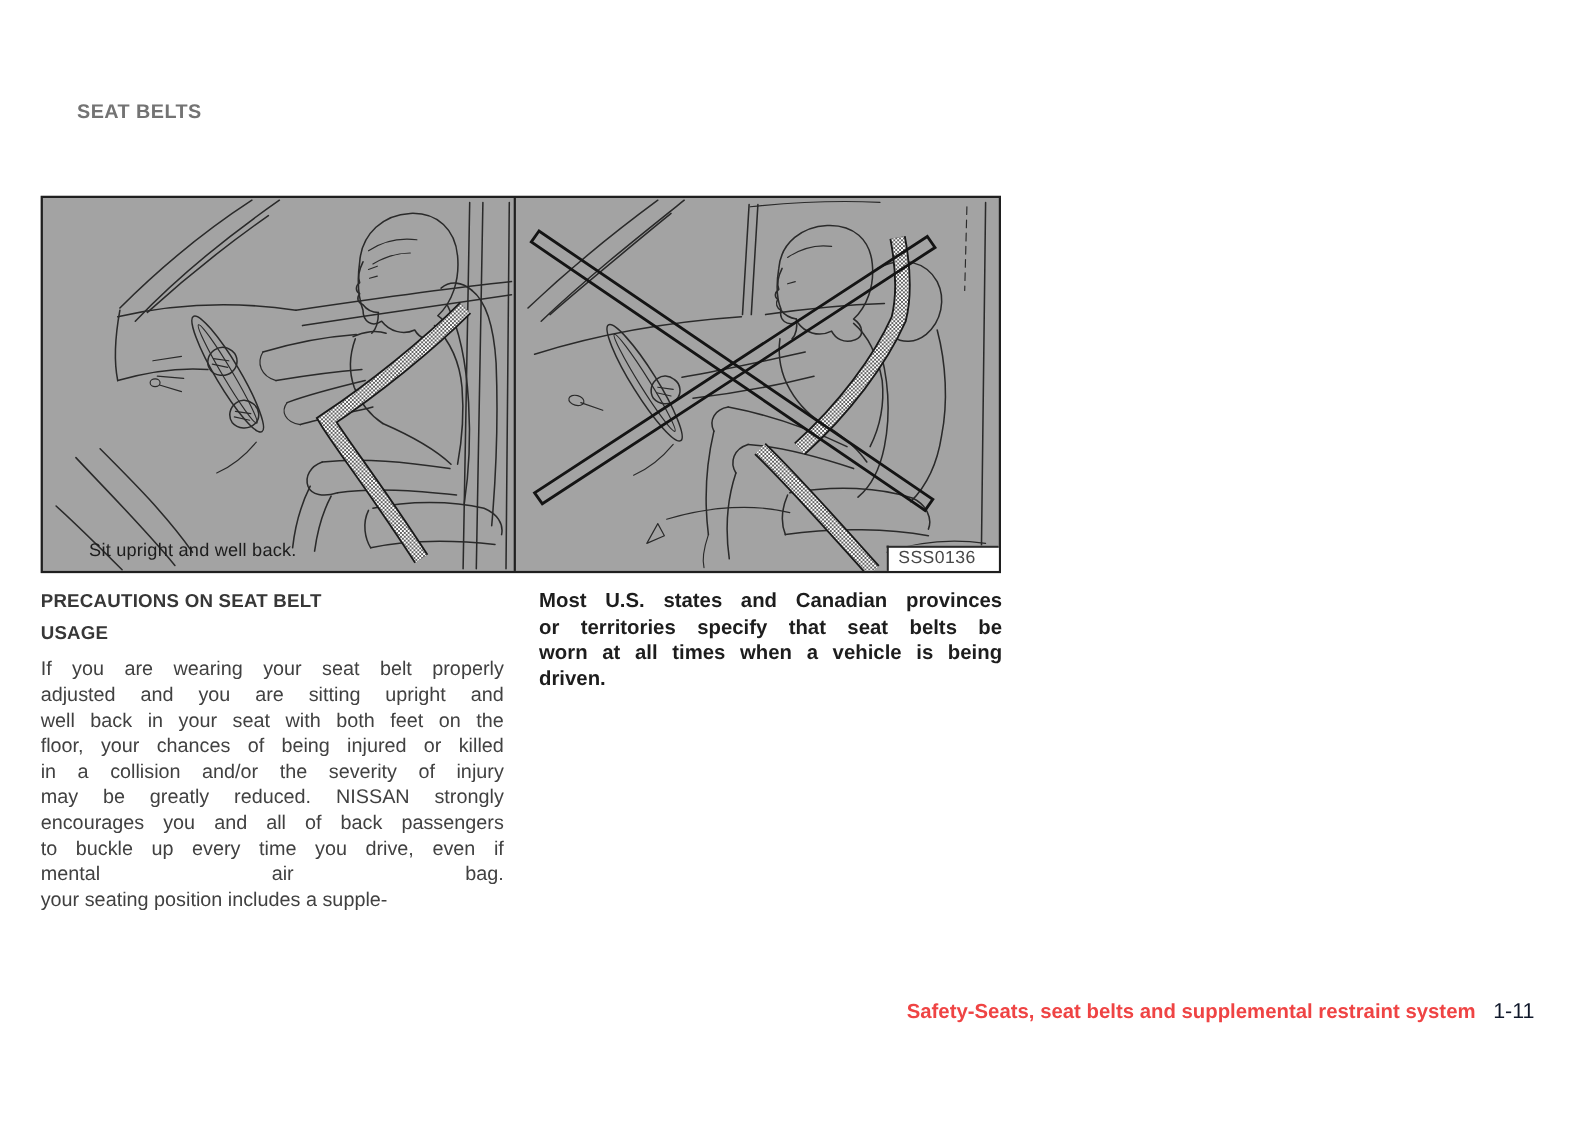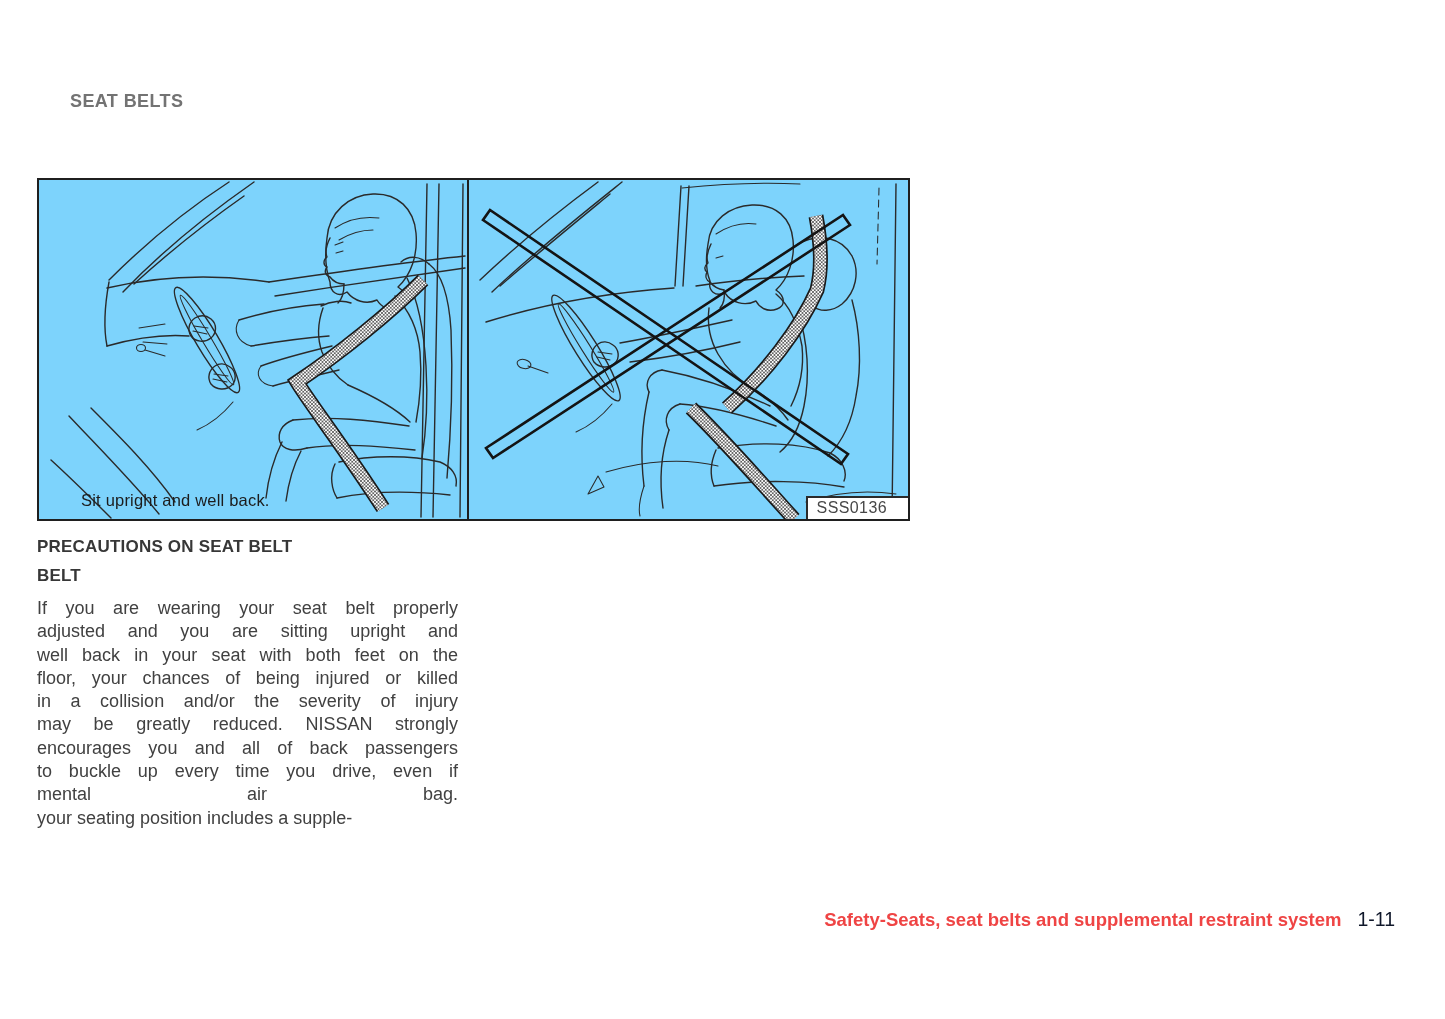--- a/index.html
+++ b/index.html
@@ -1,21 +1,21 @@
 <!DOCTYPE html>
 <html><head>
 <meta charset="utf-8">
 <style>
   html,body{margin:0;padding:0;background:#fff;}
   .page{position:relative;width:1445px;height:1019px;background:#ffffff;
         font-family:"Liberation Sans",sans-serif;overflow:hidden;color:#1f1f1f;}
   .hdr{position:absolute;left:37px;top:91px;font-size:18px;font-weight:700;
        letter-spacing:.4px;color:#737373;margin-left:33px;}
   .figure{position:absolute;left:37px;top:178px;width:873px;height:343px;
-          border:2px solid #1f1f1f;box-sizing:border-box;background:#7dd3fc;}
+          border:2px solid #1f1f1f;box-sizing:border-box;background:#a3a3a3;}
   .panelL{position:absolute;left:0;top:0;width:428px;height:339px;}
   .panelR{position:absolute;left:430px;top:0;width:439px;height:339px;}
   .divider{position:absolute;left:428px;top:0;width:2px;height:339px;background:#1f1f1f;}
   .caption{position:absolute;left:42px;bottom:9px;font-size:16.5px;color:#1c1c1c;
            letter-spacing:.2px;white-space:nowrap;}
   .figid{position:absolute;right:0;bottom:0;background:#fff;border-top:2px solid #2b2b2b;
          border-left:2px solid #2b2b2b;padding:1px 21px 2px 9px;font-size:16px;
          color:#474747;letter-spacing:.4px;}
   .colL{position:absolute;left:37px;top:532px;width:421px;}
   .colR{position:absolute;left:490px;top:534px;width:421px;}
@@ -207,34 +207,42 @@
           <polygon class="xbar" points="380,45 373,35 16,268 23,278"></polygon>
         </g>
       </svg>
       <div class="figid">SSS0136</div>
     </div>
   </div>
 
   <div class="colL">
     <div class="h2">
         <div class="jl">PRECAUTIONS ON SEAT BELT</div>
-        <div class="jl">BELT</div>
+        <div class="jl">USAGE</div>
       </div>
     <div class="bodytxt">
         <div class="jl">If you are wearing your seat belt properly</div>
         <div class="jl">adjusted and you are sitting upright and</div>
         <div class="jl">well back in your seat with both feet on the</div>
         <div class="jl">floor, your chances of being injured or killed</div>
         <div class="jl">in a collision and/or the severity of injury</div>
         <div class="jl">may be greatly reduced. NISSAN strongly</div>
         <div class="jl">encourages you and all of back passengers</div>
         <div class="jl">to buckle up every time you drive, even if</div>
         <div class="jl">mental air bag.</div>
         <div class="jl">your seating position includes a supple-</div>
       </div>
   </div>
 
+  <div class="colR">
+    <div class="boldtxt">
+        <div class="jl">Most U.S. states and Canadian provinces</div>
+        <div class="jl">or territories specify that seat belts be</div>
+        <div class="jl">worn at all times when a vehicle is being</div>
+        <div class="jl">driven.</div>
+      </div>
+  </div>
 
   <div class="footer">
     <span class="chap">Safety-Seats, seat belts and supplemental restraint system</span><span class="pn">1-11</span>
   </div>
 
 </div>
 
 </body></html>

